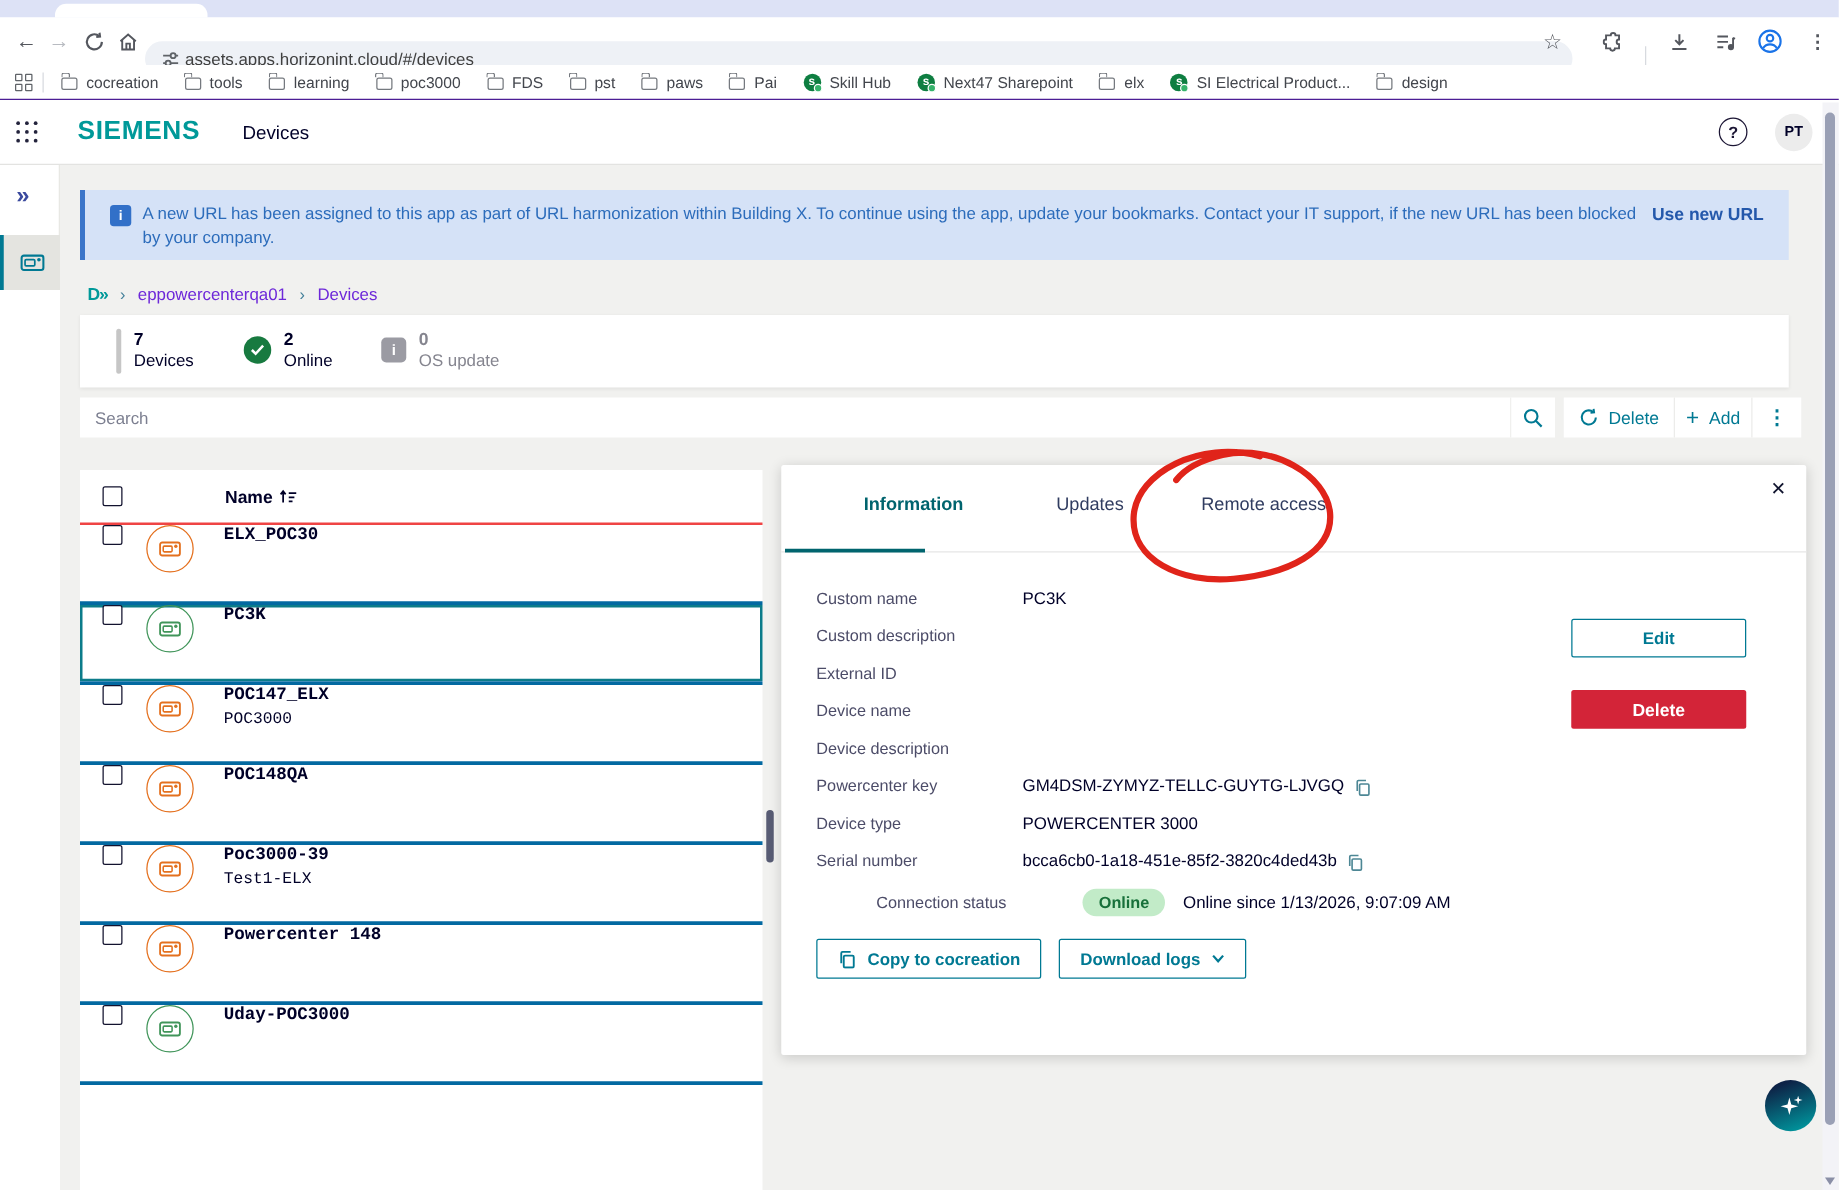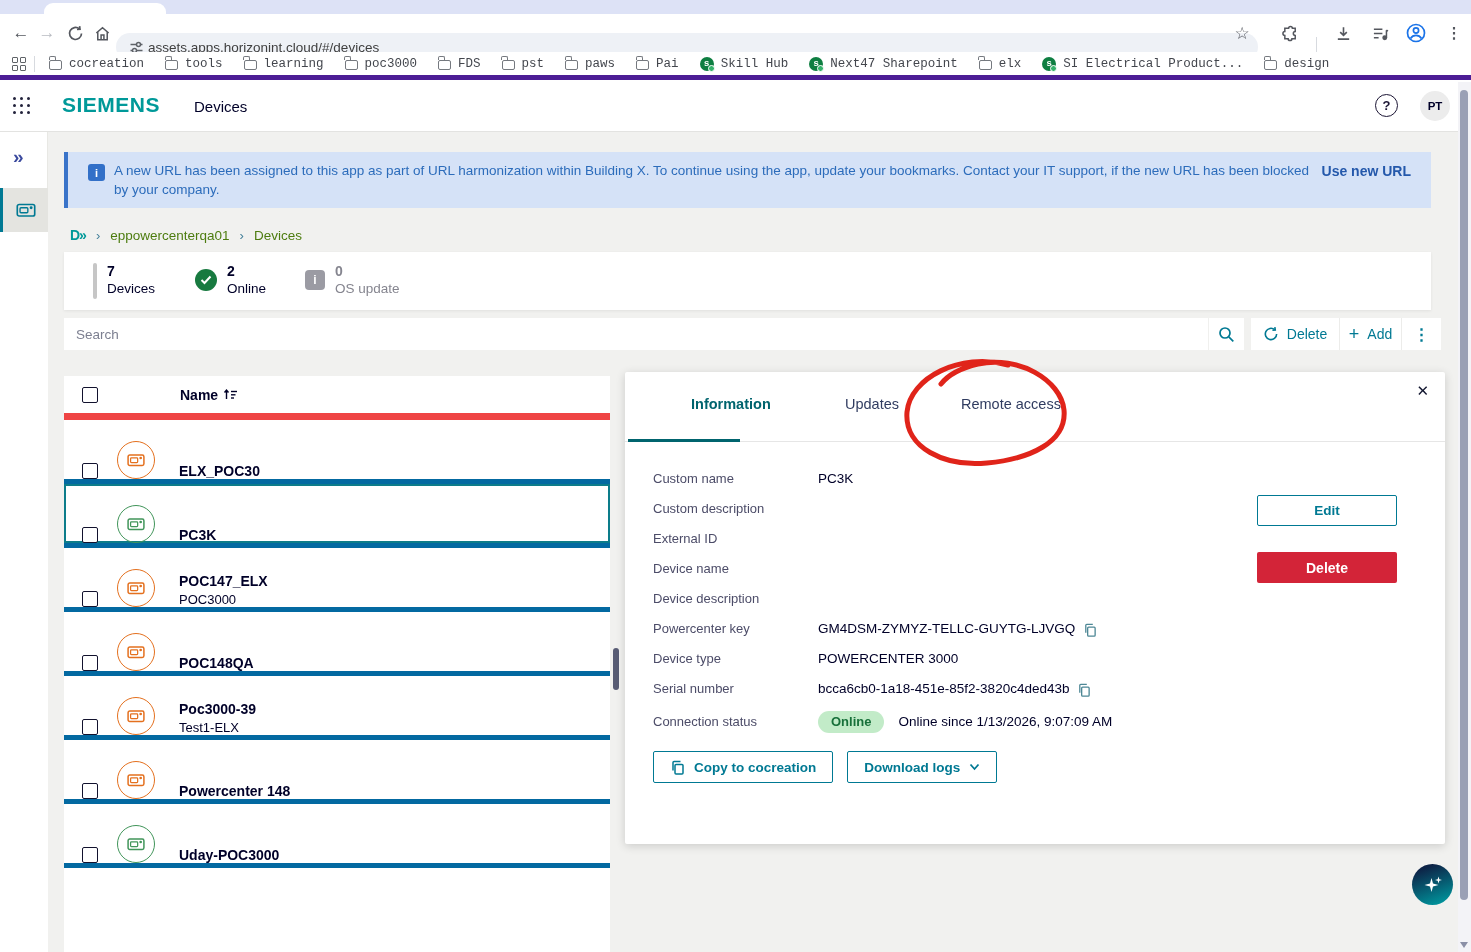--- a/index.html
+++ b/index.html
@@ -12,22 +12,22 @@
   #tabstrip{left:0;top:0;width:1471px;height:14px;background:#dde2f6;}
   #tabstrip .tab{left:6px;top:3px;width:122px;height:11px;background:#fff;border-radius:9px 9px 0 0;}
   #toolbar{left:0;top:14px;width:1471px;height:38px;background:#fff;}
   .tb-ic{position:absolute;top:0;height:38px;display:flex;align-items:center;justify-content:center;color:#54575e;}
   #urlbar{left:116px;top:19px;width:1142px;height:28px;border-radius:14px;background:#eef1f6;display:flex;align-items:center;}
   #urlbar .tune{margin-left:13px;}
   #urlbar .url{margin-left:4px;font-size:13.5px;color:#404040;}
   .chrome-divider{left:1316px;top:23px;width:1px;height:20px;background:#d7dadf;}
 
   
-  #bookmarks{left:0;top:52px;width:1471px;height:28px;background:#fff;border-bottom:5px solid #4c1d95;
-    display:flex;align-items:center;padding-left:12px;font-family:Liberation Mono, monospace;}
+  #bookmarks{left:0;top:52px;width:1471px;height:28px;background:#fff;border-bottom:1px solid #4c1d95;
+    display:flex;align-items:center;padding-left:12px;}
   .bm{display:inline-flex;align-items:center;gap:7px;margin-right:21px;font-size:12.5px;color:#43464d;white-space:nowrap;}
   .fold{width:13px;height:10px;border:1.5px solid #75797f;border-radius:2px;position:relative;margin-top:2px;flex:0 0 auto;}
   .fold::before{content:'';position:absolute;top:-4.5px;left:-1.5px;width:5px;height:3px;border:1.5px solid #75797f;border-bottom:none;border-radius:2px 2px 0 0;}
   .sp-ic{width:14px;height:14px;border-radius:50%;background:#0e7e41;color:#fff;font-size:9.5px;font-weight:bold;
     display:flex;align-items:center;justify-content:center;position:relative;flex:0 0 auto;}
   .sp-ic::after{content:'';position:absolute;right:-1px;bottom:-1px;width:5px;height:5px;border-radius:50%;background:#35b36b;border:1px solid #fff;}
   .bm-waffle{width:14px;height:14px;display:grid;grid-template-columns:6px 6px;grid-gap:2px;margin-right:8px;}
   .bm-waffle i{width:6px;height:6px;border:1.6px solid #5f6368;border-radius:1px;}
   .bm-sep{width:1px;height:16px;background:#d7dadf;margin-right:14px;}
 
@@ -53,21 +53,21 @@
 
   #banner{left:16px;top:20px;width:1367px;height:56px;background:#d5e2f7;border-left:4px solid #3a74c9;}
   #banner .binfo{position:absolute;left:20px;top:12px;width:17px;height:17px;background:#3270c8;border-radius:3px;
     color:#fff;font-size:11px;font-weight:bold;display:flex;align-items:center;justify-content:center;font-style:normal;}
   #banner .btxt{position:absolute;left:46px;top:9px;width:1210px;font-size:13.5px;line-height:19px;color:#2c6cbb;}
   #banner .blink{position:absolute;right:20px;top:11px;font-size:14px;font-weight:bold;color:#2458ab;white-space:nowrap;}
 
   #breadcrumb{left:22px;top:95px;display:flex;align-items:center;gap:10px;font-size:13.5px;}
   #breadcrumb .root{color:#009999;font-weight:bold;font-size:14px;letter-spacing:-1px;}
   #breadcrumb .chev{color:#44809a;font-size:13px;}
-  #breadcrumb .crumb{color:#4d7c0f;}
+  #breadcrumb .crumb{color:#6d28d9;}
 
   #stats{left:16px;top:120px;width:1367px;height:58px;background:#fff;box-shadow:0 1px 3px rgba(0,0,0,.07);}
   .stat{position:absolute;top:11px;display:flex;gap:10px;}
   .stat .num{font-size:14px;font-weight:bold;line-height:17px;}
   .stat .lbl{font-size:13.5px;line-height:18px;}
   .stat-bar{width:4px;height:36px;background:#c6c6c6;border-radius:2px;}
   .chk-circle{width:22px;height:22px;border-radius:50%;background:#187a40;display:flex;align-items:center;justify-content:center;margin-top:6px;}
   .info-sq{width:20px;height:20px;border-radius:4px;background:#9b9ba3;color:#fff;font-size:12px;font-weight:bold;
     display:flex;align-items:center;justify-content:center;margin-top:7px;font-style:normal;}
   .stat.dim .num,.stat.dim .lbl{color:#85858f;}
@@ -80,24 +80,24 @@
   #actiongroup{position:absolute;left:1187px;top:0;width:190px;height:32px;background:#fff;display:flex;}
   .act-btn{display:flex;align-items:center;justify-content:center;gap:8px;color:#007993;font-size:14px;height:32px;}
   .act-btn + .act-btn{border-left:1px solid #ececea;}
   #refresh-btn{width:88px;}
   #add-btn{width:62px;}
   #kebab-btn{width:40px;font-size:16px;font-weight:bold;}
   .plus{font-size:18px;line-height:16px;}
 
   
   #devlist{left:16px;top:244px;width:546px;bottom:0;background:#fff;}
-  #list-head{height:44px;border-bottom:7px solid #ef4444;display:flex;align-items:center;}
+  #list-head{height:44px;border-bottom:2px solid #ef4444;display:flex;align-items:center;}
   .cbx{width:16px;height:16px;border:1.4px solid #12122e;border-radius:2px;background:#fff;margin-left:18px;flex:0 0 auto;}
   #list-head .colname{margin-left:82px;font-size:14px;font-weight:bold;display:flex;align-items:center;gap:5px;}
-  .dev-row{height:64px;border-bottom:5px solid #0369a1;display:flex;align-items:flex-end;position:relative;}
+  .dev-row{height:64px;border-bottom:3px solid #0369a1;display:flex;align-items:flex-start;position:relative;font-family:Liberation Mono, monospace;}
   .dev-row.selected{box-shadow:inset 0 0 0 2px #0c7c8a;}
   .dev-circ{width:38px;height:38px;border-radius:50%;border:1.5px solid;display:flex;align-items:center;justify-content:center;margin-left:19px;flex:0 0 auto;}
   .dev-circ.orange{border-color:#e4701e;color:#e4701e;}
   .dev-circ.green{border-color:#41955a;color:#41955a;}
   .dev-names{margin-left:24px;display:flex;flex-direction:column;gap:3px;}
   .dev-name{font-size:14px;font-weight:bold;color:#000028;}
   .dev-sub{font-size:13px;color:#000028;}
   #list-thumb{left:565px;top:516px;width:6px;height:42px;background:#585c74;border-radius:3px;}
 
   
@@ -106,21 +106,21 @@
   .tab{position:absolute;top:24px;font-size:14.5px;color:#303c60;white-space:nowrap;margin-left:38px;}
   .tab.active{color:#00646e;font-weight:bold;}
   #tab-divider{position:absolute;left:0;right:0;top:69px;height:1px;background:#e6e6e6;}
   #tab-underline{position:absolute;left:3px;top:67px;width:112px;height:3px;background:#00646e;}
   #fields{position:absolute;left:28px;top:92px;right:230px;}
   .frow{height:30px;line-height:30px;display:flex;align-items:center;}
   .flabel{width:165px;flex:0 0 auto;font-size:13px;color:#4c4c68;}
   .fvalue{font-size:13.5px;color:#000028;display:flex;align-items:center;gap:8px;}
   .copy-ic{color:#4d8795;margin-top:1px;}
   .badge{display:inline-block;padding:3px 13px;border-radius:12px;background:#c2ebc8;color:#17703a;font-size:13px;font-weight:bold;line-height:16px;}
-  .badge-row{margin-top:3px;}
+  .badge-row{margin-top:3px;margin-left:48px;}
   .since{margin-left:14px;font-size:13.5px;}
   .obtn{display:inline-flex;align-items:center;justify-content:center;gap:9px;height:32px;padding:0 16px;
     border:1px solid #007993;border-radius:2px;background:#fff;color:#007993;font-size:13.5px;font-weight:bold;}
   #panel-actions{position:absolute;left:28px;top:379px;display:flex;gap:14px;}
   #edit-btn{position:absolute;left:632px;top:123px;width:140px;height:31px;}
   #delete-btn{position:absolute;left:632px;top:180px;width:140px;height:31px;background:#d32438;border:none;border-radius:2px;
     color:#fff;font-size:14px;font-weight:bold;display:flex;align-items:center;justify-content:center;}
 
   
   #annotation{left:890px;top:350px;z-index:60;pointer-events:none;}

